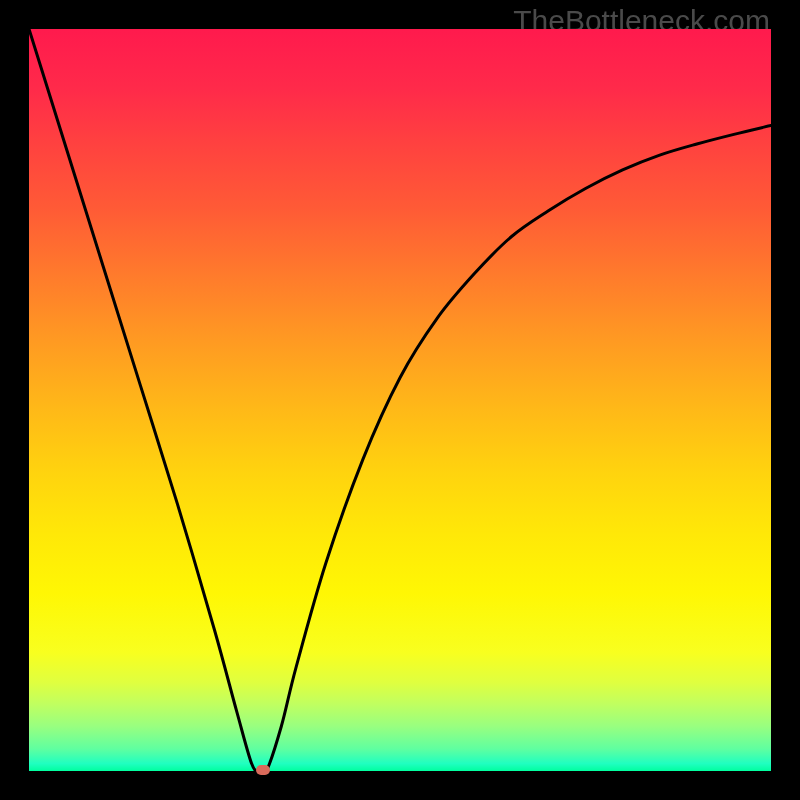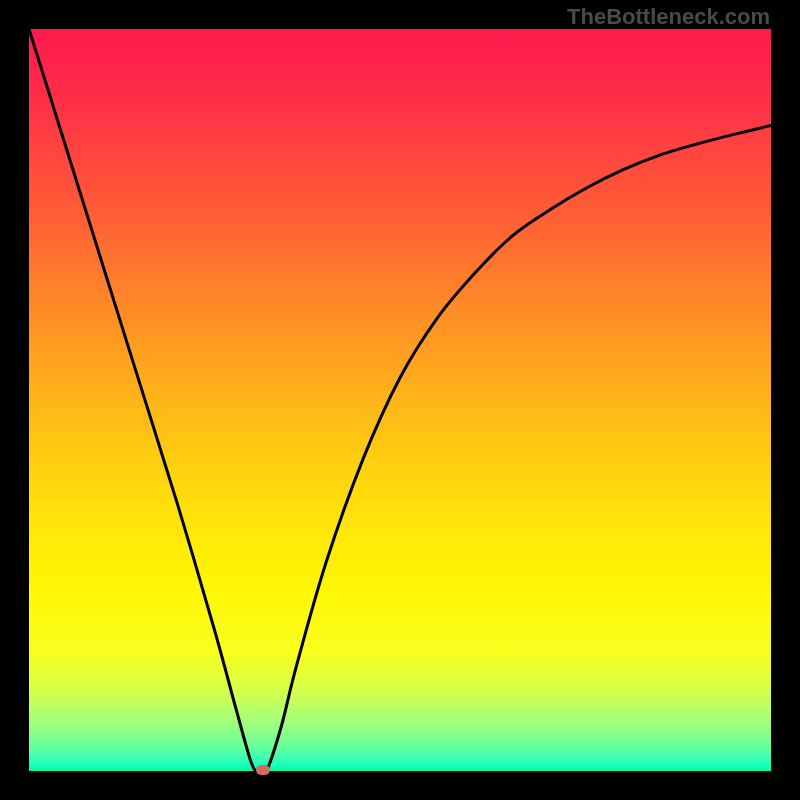--- a/index.html
+++ b/index.html
@@ -34,23 +34,23 @@
       #60ffa0 97%,
       #20ffc0 99%,
       #00ff9f 100%
     );
   }
   .attribution {
     position: absolute;
     top: 4px;
     right: 30px;
     font-family: Arial, Helvetica, sans-serif;
-    font-size: 22px;
+    font-size: 30px;
     color: #4a4a4a;
-    font-weight: 700;
+    font-weight: 400;
     text-align: right;
   }
   .curve {
     position: absolute;
     left: 0;
     top: 0;
     width: 742px;
     height: 742px;
   }
   .marker {

